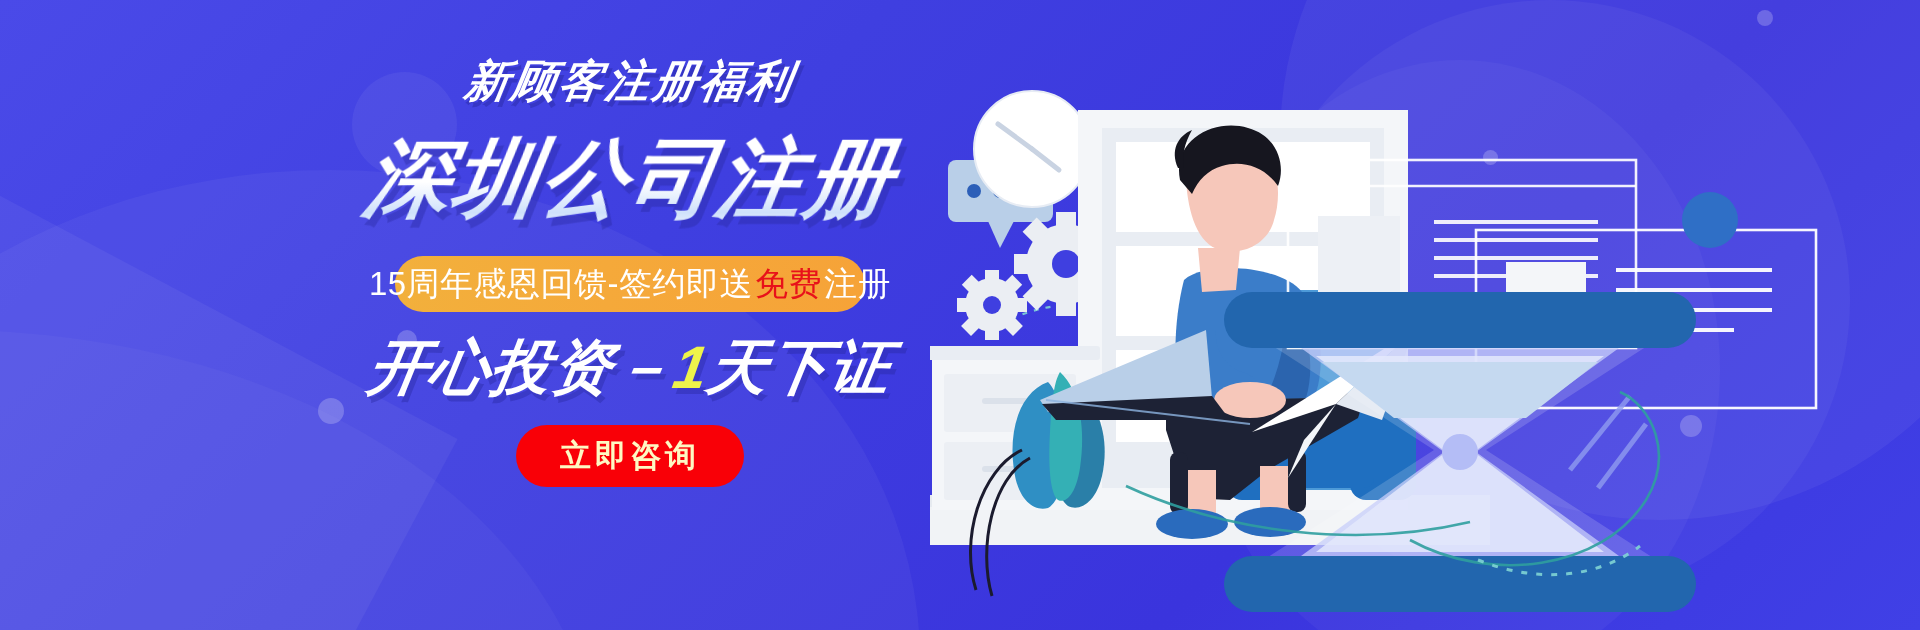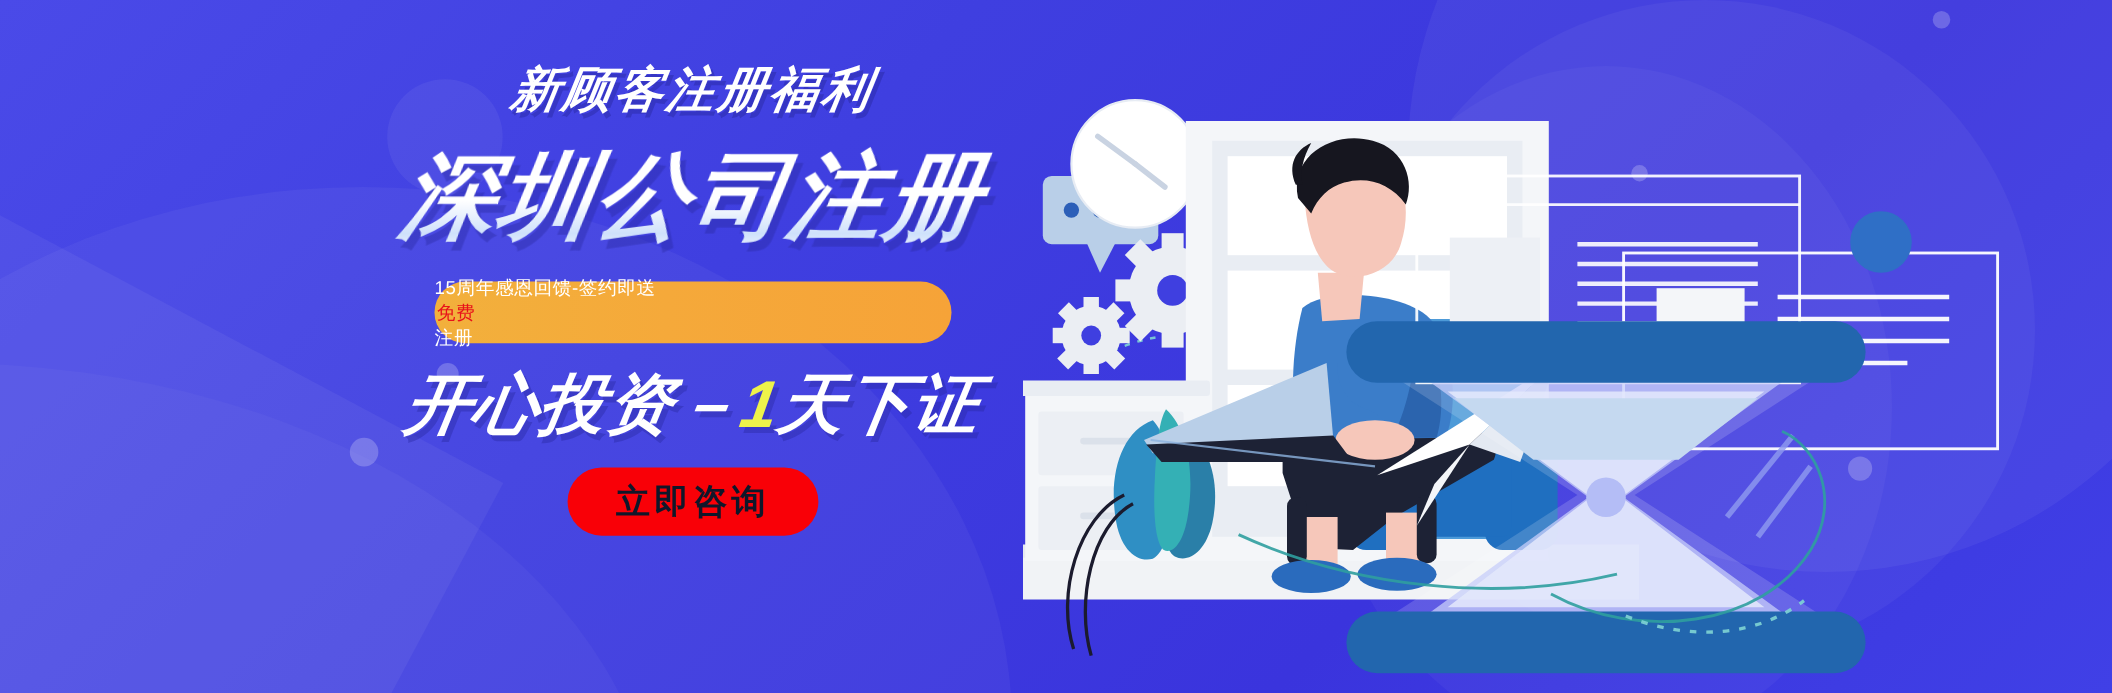--- a/index.html
+++ b/index.html
@@ -41,35 +41,35 @@
   .headline{
     margin-top:10px;text-align:center;font-size:86px;font-weight:bold;letter-spacing:2px;
     font-style:italic;transform:skewX(-9deg);
     background:linear-gradient(180deg,#ffffff 0%,#ffffff 52%,#cfe1fb 78%,#ffffff 100%);
     -webkit-background-clip:text;background-clip:text;color:transparent;
     filter:drop-shadow(6px 8px 0 rgba(40,40,160,.40));
   }
   .pill{
     margin:18px auto 0;width:470px;height:56px;border-radius:28px;
     background:linear-gradient(90deg,#f2b03c 0%,#f5a93a 45%,#f6a338 100%);
-    display:flex;align-items:flex-start;justify-content:center;
-    font-size:17px;color:#ffffff;white-space:nowrap;letter-spacing:.5px;flex-direction:column;
+    display:flex;align-items:center;justify-content:center;
+    font-size:33px;color:#ffffff;white-space:nowrap;letter-spacing:.5px;
   }
   .pill .hl{color:#e8121a;font-weight:normal;padding:0 2px;}
   .tagline{
     margin-top:16px;text-align:center;font-size:60px;font-weight:bold;letter-spacing:1px;
     font-style:italic;transform:skewX(-9deg);
     color:#ffffff;text-shadow:5px 6px 0 rgba(40,40,160,.40);
   }
   .tagline .num{color:#eef34a;}
   .cta{
     margin:16px auto 0;width:228px;height:62px;border-radius:31px;
     background:#f90007;border:none;cursor:pointer;
     display:flex;align-items:center;justify-content:center;
-    font-size:31px;font-weight:bold;color:#0f172a;letter-spacing:4px;
+    font-size:31px;font-weight:bold;color:#fef9c3;letter-spacing:4px;
     font-family:Liberation Serif, serif;
   }
 
   
   .art{position:absolute;left:930px;top:0;width:990px;height:630px;}
   .art svg{display:block;}
 </style>
 </head>
 <body>
 

